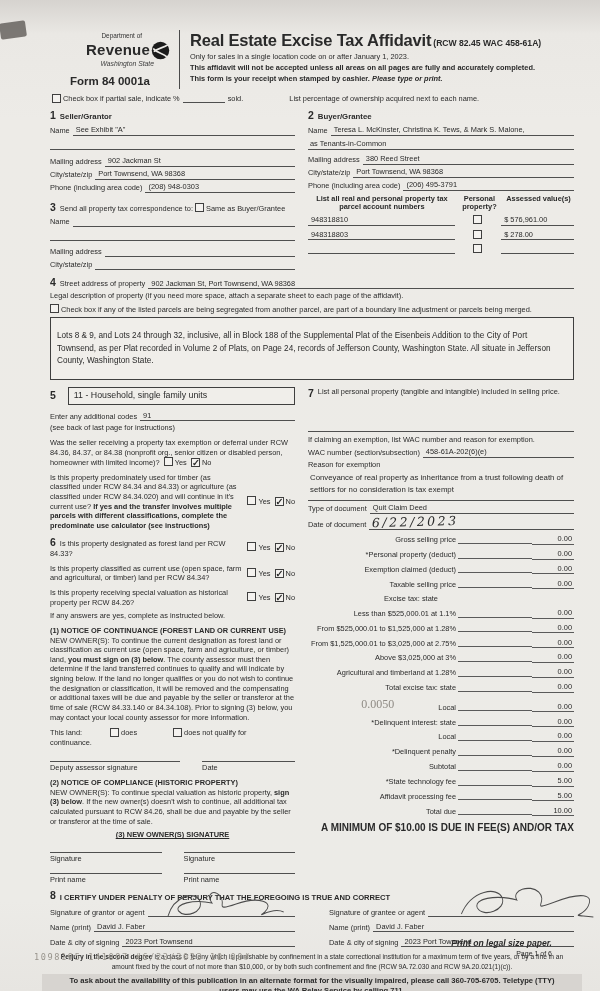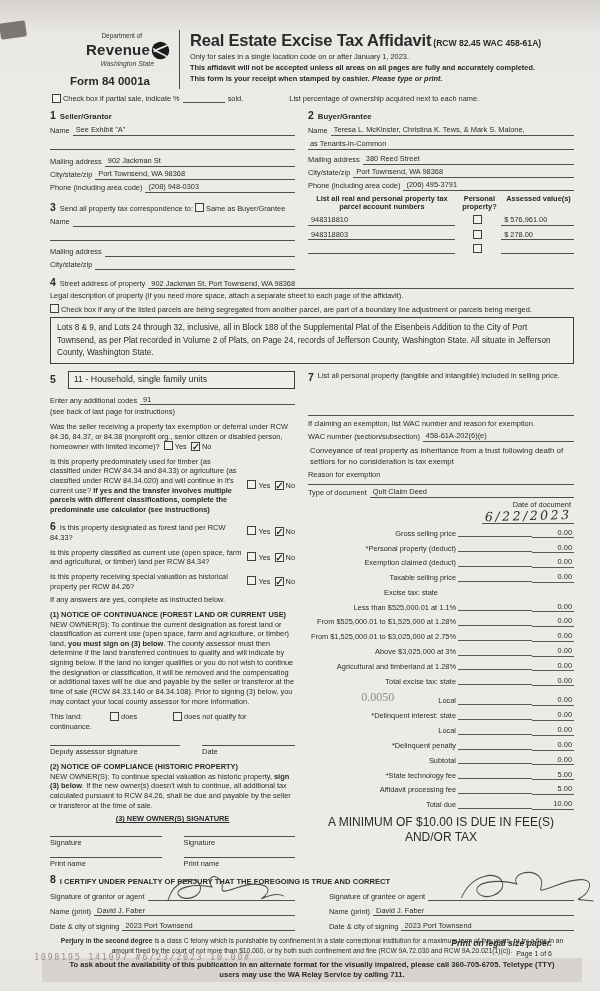--- a/index.html
+++ b/index.html
@@ -46,41 +46,41 @@
   .phead{display:flex;font-weight:bold;text-align:center;margin-top:4px;line-height:1.15;}
   .ph1{width:150px;}.ph2{width:48px;}.ph3{width:72px;}
   .prow{display:flex;align-items:flex-end;margin-top:3.5px;}
   .pnum{width:148px;border-bottom:1px solid #4f4f4f;padding-left:3px;min-height:9px;}
   .pcb{width:48px;text-align:center;}
   .pval{width:72px;border-bottom:1px solid #4f4f4f;padding-left:3px;min-height:9px;}
   
   .locrow{display:flex;align-items:center;margin-top:3px;}
   .locbox{border:1px solid #3f3f3f;width:168px;padding:1.5px 4px;font-size:8.2px;background:#f0eeea;}
   .locnote{font-style:italic;margin-left:8px;color:#333;}
-  .legal{border:1px solid #3f3f3f;padding:4px 6px;font-size:8.2px;line-height:1.5;margin-top:3px;background:#f0eeea;}
+  .legal{border:1px solid #3f3f3f;padding:12px 6px;font-size:8.2px;line-height:1.5;margin-top:3px;background:#f0eeea;}
   .codebox{border:1px solid #3f3f3f;width:228px;padding:2px 5px;font-size:8.8px;background:#f0eeea;}
   .q{margin-top:5px;}
   .qflex{display:flex;align-items:center;margin-top:5px;}
   .qtext{flex:1;padding-right:4px;}
   .notice{margin-top:4px;}
   .ntitle{font-weight:bold;margin-top:5px;}
   .landrow{display:flex;margin-top:6px;}
   .landrow .gap{width:26px;}
   .siglbl-row{display:flex;gap:22px;margin-top:14px;}
   .siglbl{flex:1;border-top:1px solid #4f4f4f;padding-top:1px;}
   .center{text-align:center;text-decoration:underline;}
   
   .taxrow{display:flex;align-items:flex-end;margin-top:4.2px;}
   .tspacer{flex:1;}
   .tlabel{white-space:nowrap;}
   .tlead{width:74px;flex-shrink:1;border-bottom:1px solid #5a5a5a;margin:0 0 1px 2px;}
   .tval{width:40px;flex:none;text-align:right;border-bottom:1px solid #5a5a5a;padding-right:2px;}
   .trate{font-family:Liberation Serif, serif;color:#8f8b85;font-size:12px;margin-right:44px;}
   .exhead{text-align:center;margin:5px 60px 0 0;}
-  .minline{font-weight:normal;text-align:center;font-size:12px;margin-top:5px;}
+  .minline{font-weight:bold;text-align:right;font-size:10px;margin-top:5px;}
   .handwrite{font-family:"DejaVu Serif",serif;font-style:italic;font-size:12.5px;letter-spacing:2.5px;transform:rotate(-1.5deg);display:inline-block;line-height:1;}
   .sep{border-bottom:1px solid #4f4f4f;min-height:8px;}
   
   .s8{margin-top:4px;}
   .s8head{display:flex;align-items:flex-end;}
   .s8cols{display:flex;gap:34px;margin-top:2px;}
   .s8col{flex:1;min-width:0;}
   .sigline{position:relative;}
   .scrawl{position:absolute;left:12%;bottom:-6px;width:82%;height:34px;}
   .scrawl2{position:absolute;left:20%;bottom:-6px;width:95%;height:36px;}
@@ -280,28 +280,28 @@
           <span class="secnum">7</span>
           <span>List all personal property (tangible and intangible) included in selling price.</span>
         </div>
       <div style="height:22px;"></div>
       <div class="sep"></div>
       <div style="margin-top:3px;">If claiming an exemption, list WAC number and reason for exemption.</div>
       <div class="fld">
           <span class="lbl">WAC number (section/subsection)</span>
           <span class="ul">458-61A-202(6)(e)</span>
         </div>
+      <div style="margin-top:2px;">Reason for exemption</div>
       <div style="margin-top:3px;font-size:7.8px;line-height:1.5;padding-left:2px;">Conveyance of real property as inheritance from a trust following death of settlors for no consideration is tax exempt</div>
-      <div style="margin-top:2px;">Reason for exemption</div>
       <div class="sep" style="min-height:4px;"></div>
       <div class="fld">
           <span class="lbl">Type of document</span>
           <span class="ul">Quit Claim Deed</span>
         </div>
-      <div class="fld" style="flex-direction:column;">
+      <div class="fld" style="">
           <span class="lbl">Date of document</span>
           <span class="ul"><span class="handwrite">6/22/2023</span></span>
         </div>
 
       <div class="taxrow">
           <span class="tspacer"></span>
           <span class="tlabel">Gross selling price</span>
           <span class="tlead"></span>
           <span class="tval">0.00</span>
         </div>

